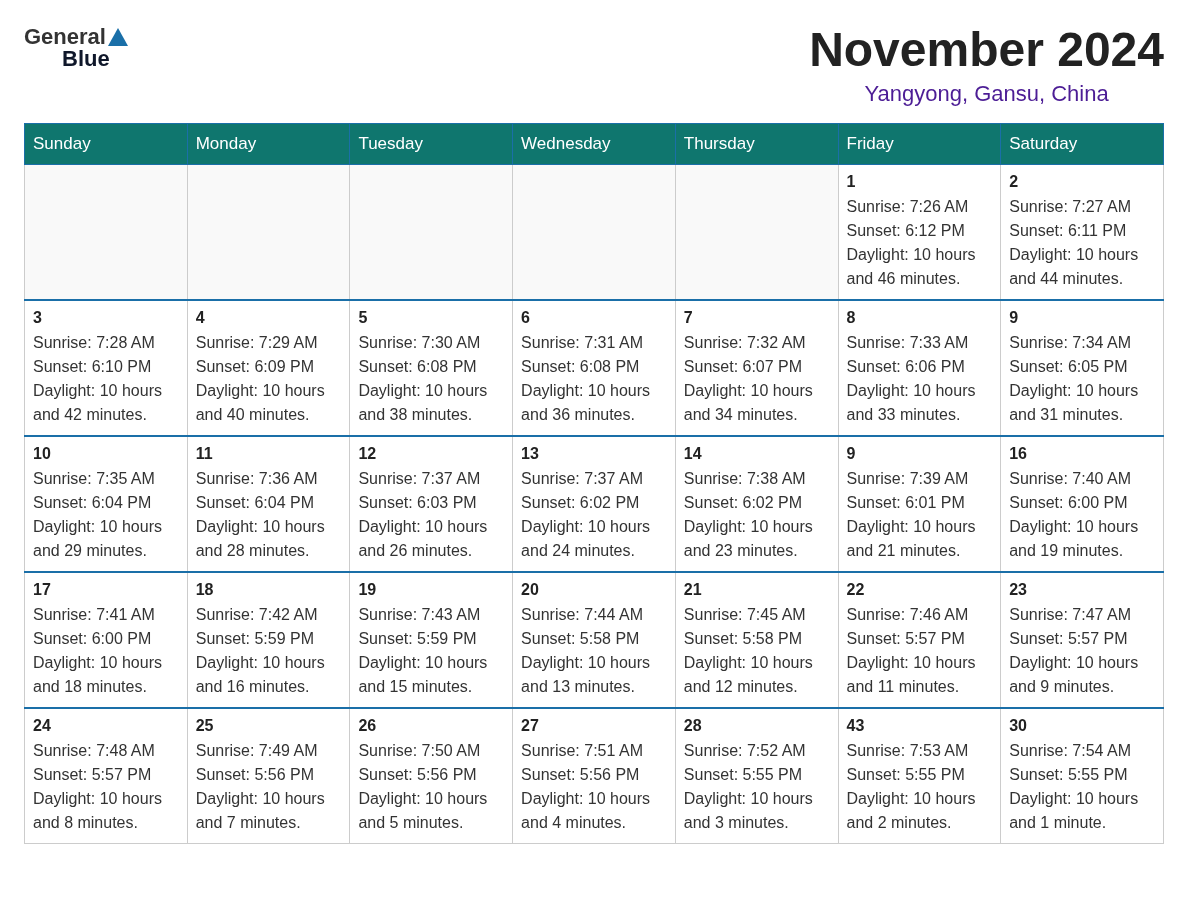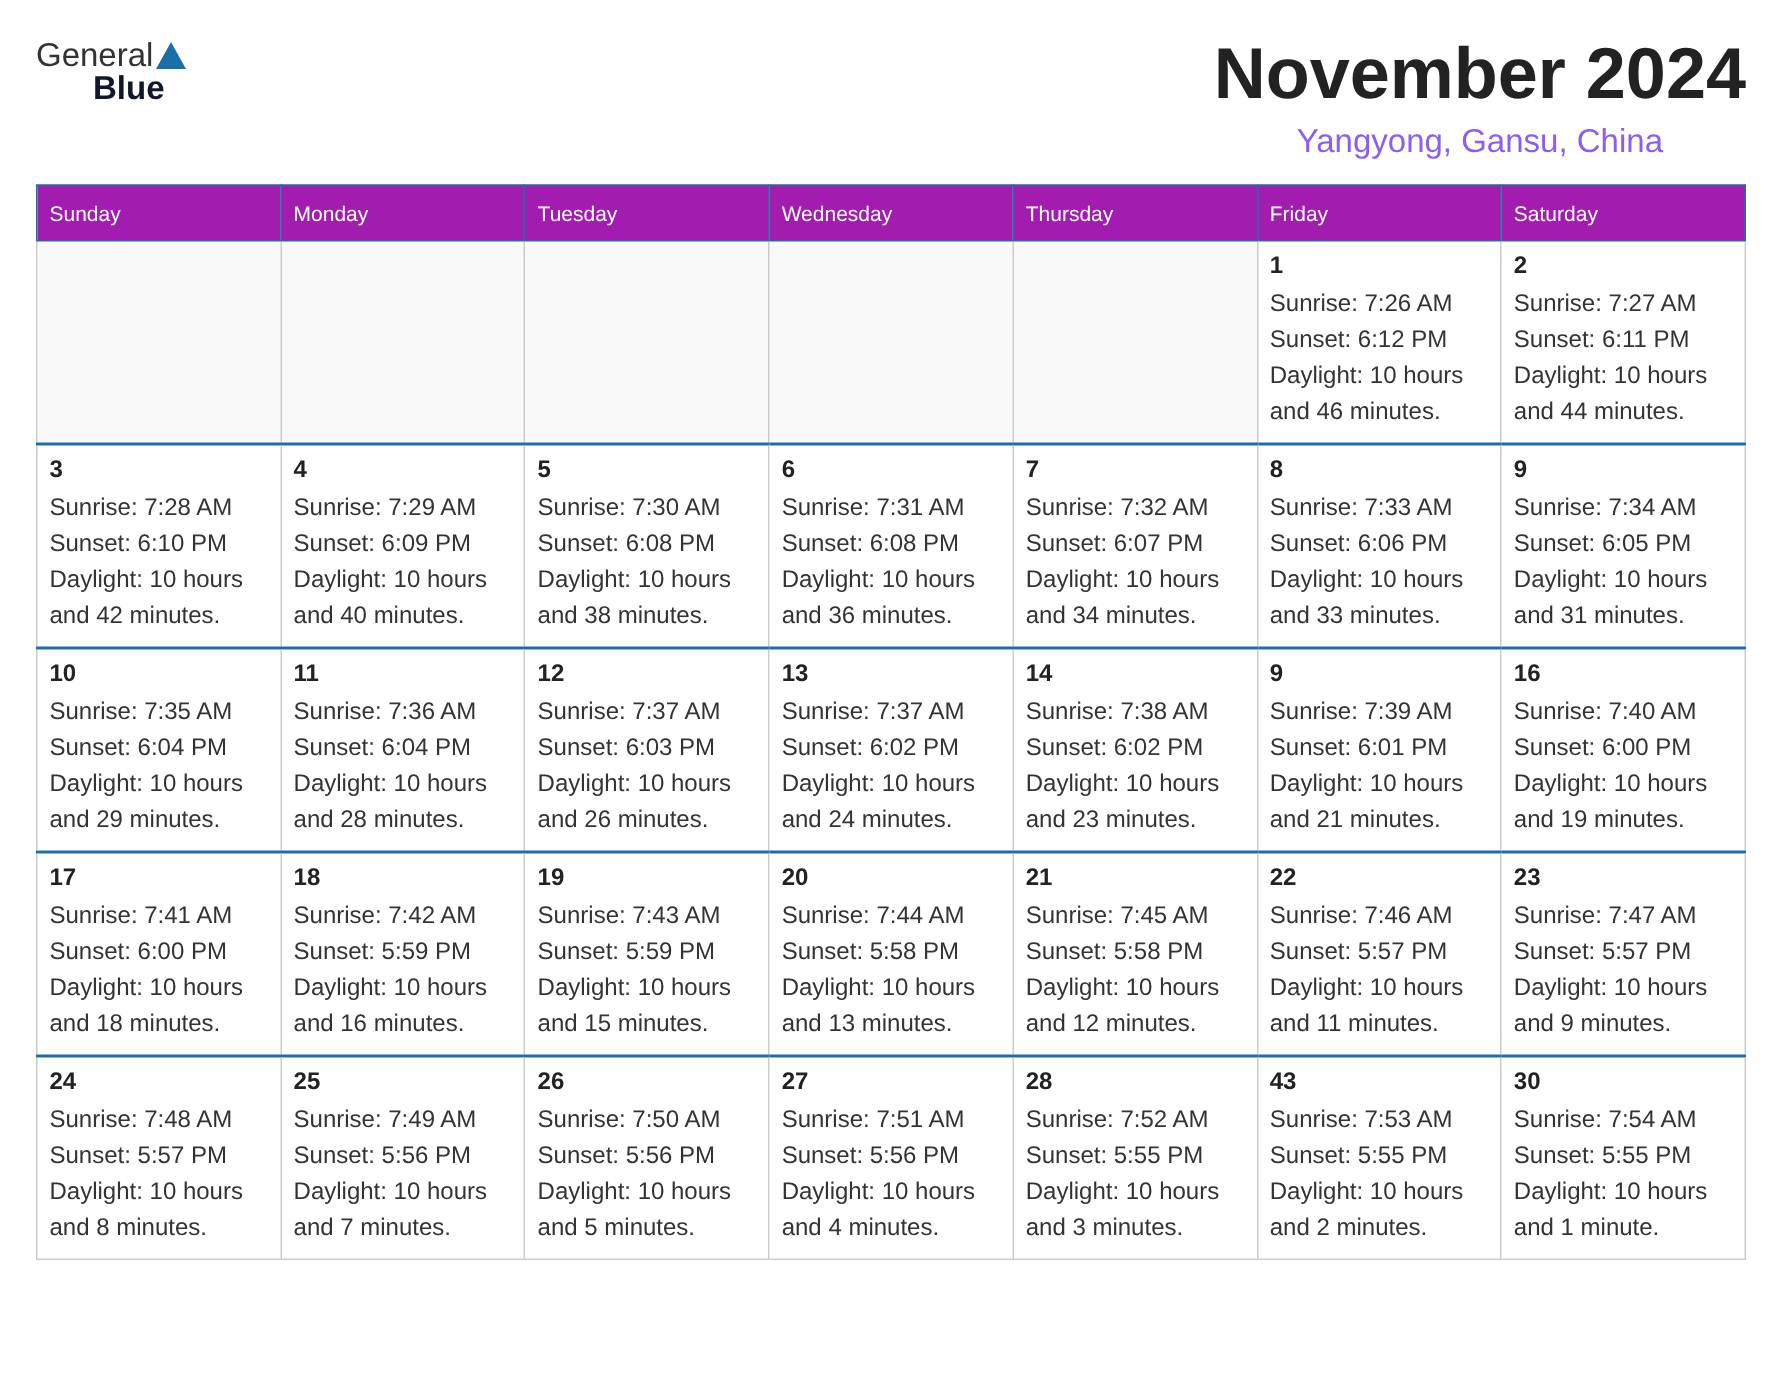--- a/index.html
+++ b/index.html
@@ -18,21 +18,21 @@
     }
     .logo {
       display: flex;
       flex-direction: column;
       align-items: flex-start;
     }
     .logo-text {
       display: flex;
       align-items: center;
       font-size: 22px;
-      font-weight: normal;
+      font-weight: bold;
       color: #333;
     }
     .logo-general { color: #333; }
     .logo-triangle {
       width: 0;
       height: 0;
       border-left: 10px solid transparent;
       border-right: 10px solid transparent;
       border-bottom: 18px solid #1a6fa8;
       margin: 0 2px;
@@ -49,32 +49,32 @@
       text-align: center;
     }
     .calendar-title {
       font-size: 48px;
       font-weight: bold;
       color: #222;
       line-height: 1.1;
     }
     .calendar-subtitle {
       font-size: 22px;
-      color: #8b5cf6;
+      color: #4c1d95;
       margin-top: 4px;
     }
     .calendar {
       width: 100%;
       border-collapse: collapse;
       border: 1px solid #ccc;
     }
     .calendar th {
-      background-color: #a21caf;
+      background-color: #0f766e;
       color: #fff;
-      font-size: 14px;
+      font-size: 17px;
       font-weight: normal;
       padding: 10px 8px;
       text-align: left;
       border: 1px solid #1a6fa8;
     }
     .calendar td {
       vertical-align: top;
       padding: 8px;
       border: 1px solid #ccc;
       width: 14.28%;

